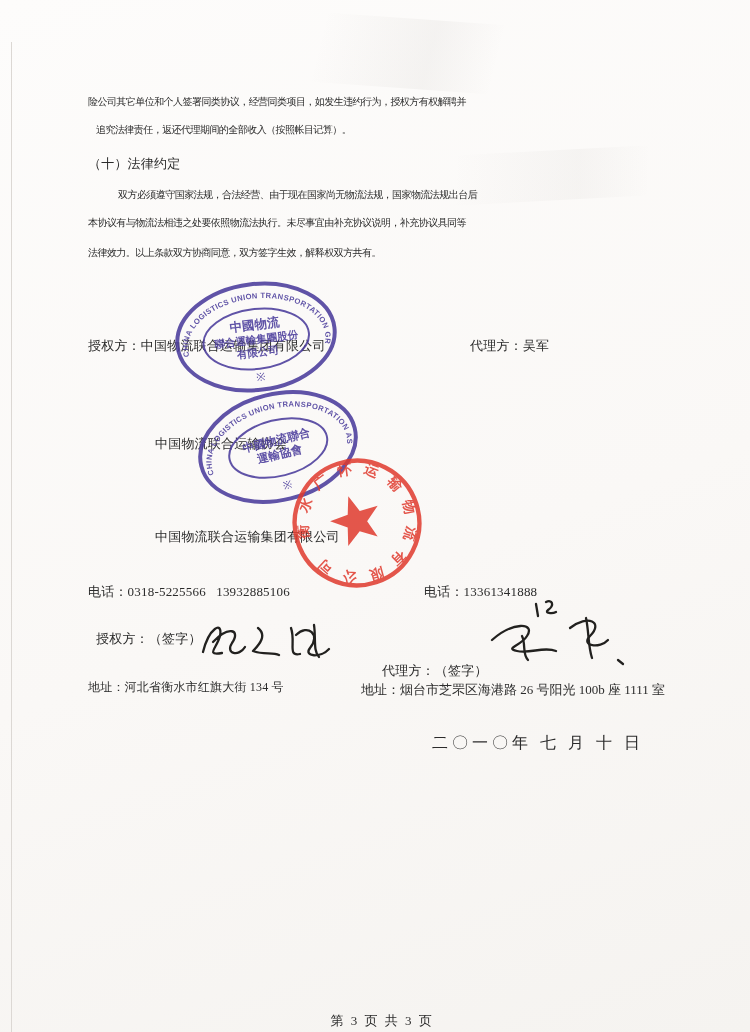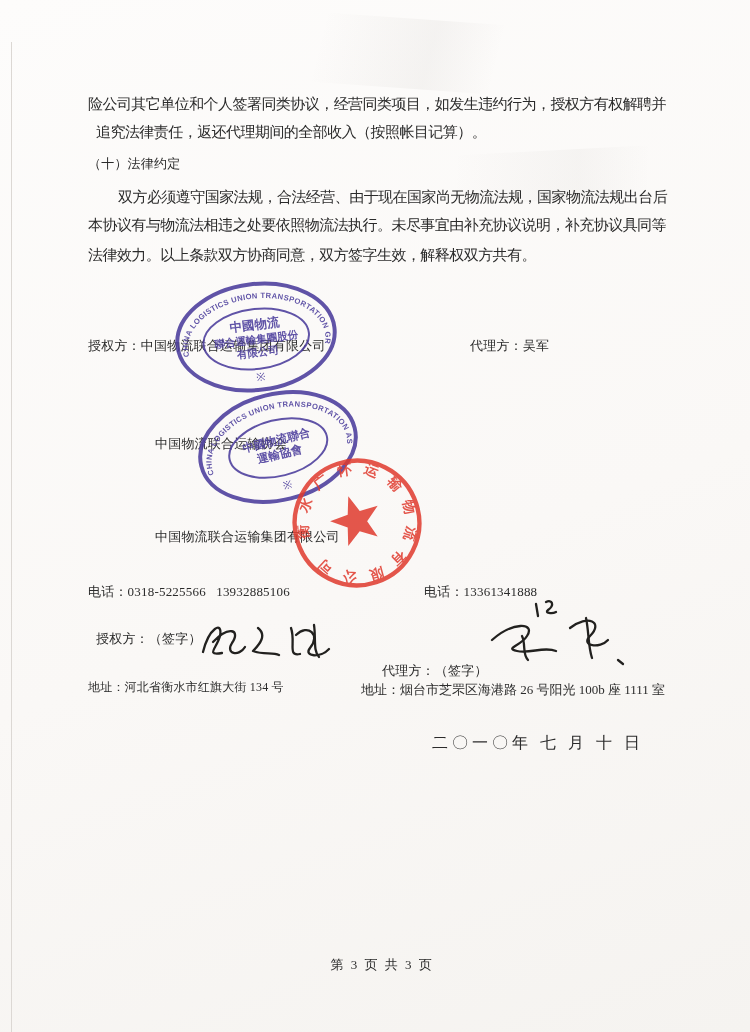--- a/index.html
+++ b/index.html
@@ -11,21 +11,21 @@
   }
   .edge-line{position:absolute;left:11px;top:42px;bottom:0;width:1px;background:#dcd8d4;}
   .crease{position:absolute;pointer-events:none;}
   .crease.c1{left:150px;top:20px;width:560px;height:70px;
     background:linear-gradient(100deg,rgba(0,0,0,0) 30%,rgba(90,80,70,.05) 50%,rgba(0,0,0,0) 62%);
     transform:rotate(4deg);}
   .crease.c2{left:380px;top:150px;width:360px;height:50px;
     background:linear-gradient(95deg,rgba(0,0,0,0) 20%,rgba(90,80,70,.04) 55%,rgba(0,0,0,0) 75%);
     transform:rotate(-3deg);}
   .txt{position:absolute;white-space:pre;font-size:13px;letter-spacing:.2px;}
-  .para{font-size:15px;letter-spacing:-.55px;}
+  .para{font-size:10px;letter-spacing:-.55px;}
   .date{letter-spacing:4px;font-size:16px;}
   .footer{position:absolute;left:0;right:0;text-align:center;font-size:13px;letter-spacing:2px;}
   .stamp{position:absolute;opacity:.88;}
   .sig{position:absolute;}
   svg text{font-family:"Liberation Serif","DejaVu Serif",serif;}
   svg .ring{font-family:"Liberation Sans","DejaVu Sans",sans-serif;font-weight:bold;}
 </style>
 </head>
 <body>
 
@@ -45,21 +45,21 @@
 <div class="txt" style="left:155px;top:435px;">中国物流联合运输协会</div>
 <div class="txt" style="left:155px;top:528px;">中国物流联合运输集团有限公司</div>
 <div class="txt" style="left:88px;top:583px;">电话：0318-5225566   13932885106</div>
 <div class="txt" style="left:392px;top:583px;margin-left:32px;">电话：13361341888</div>
 <div class="txt" style="left:88px;top:630px;margin-left:8px;">授权方：（签字）</div>
 <div class="txt" style="left:382px;top:630px;margin-top:32px;">代理方：（签字）</div>
 <div class="txt" style="left:88px;top:679px;font-size:12px;">地址：河北省衡水市红旗大街 134 号</div>
 <div class="txt" style="left:361px;top:681px;font-size:13px;letter-spacing:0;">地址：烟台市芝罘区海港路 26 号阳光 100b 座 1111 室</div>
 <div class="txt date" style="left:408px;top:733px;margin-left:24px;">二〇一〇年 七 月 十 日</div>
 
-<div class="footer" style="top:956px;padding-left:14px;">第 3 页 共 3 页</div>
+<div class="footer" style="top:1012px;padding-left:14px;">第 3 页 共 3 页</div>
 
 <svg class="stamp" style="left:170px;top:278px;transform:rotate(-7deg);" width="172" height="118" viewBox="0 0 172 118">
   <ellipse cx="86" cy="59" rx="79" ry="53" fill="none" stroke="#4b3d9c" stroke-width="4"></ellipse>
   <path id="ring1" d="M 18 72 A 69 44 0 1 1 154 72" fill="none"></path>
   <text class="ring" font-size="7.6" fill="#4b3d9c" letter-spacing="0.4">
     <textPath href="#ring1" startOffset="2">CHINA LOGISTICS UNION TRANSPORTATION GROUP SHARE</textPath>
   </text>
   <ellipse cx="86" cy="61" rx="53" ry="30" fill="none" stroke="#4b3d9c" stroke-width="2"></ellipse>
   <text x="86" y="51" text-anchor="middle" font-size="12.5" font-weight="bold" fill="#4b3d9c">中國物流</text>
   <text x="86" y="65" text-anchor="middle" font-size="10.5" font-weight="bold" fill="#4b3d9c">聯合運輸集團股份</text>

